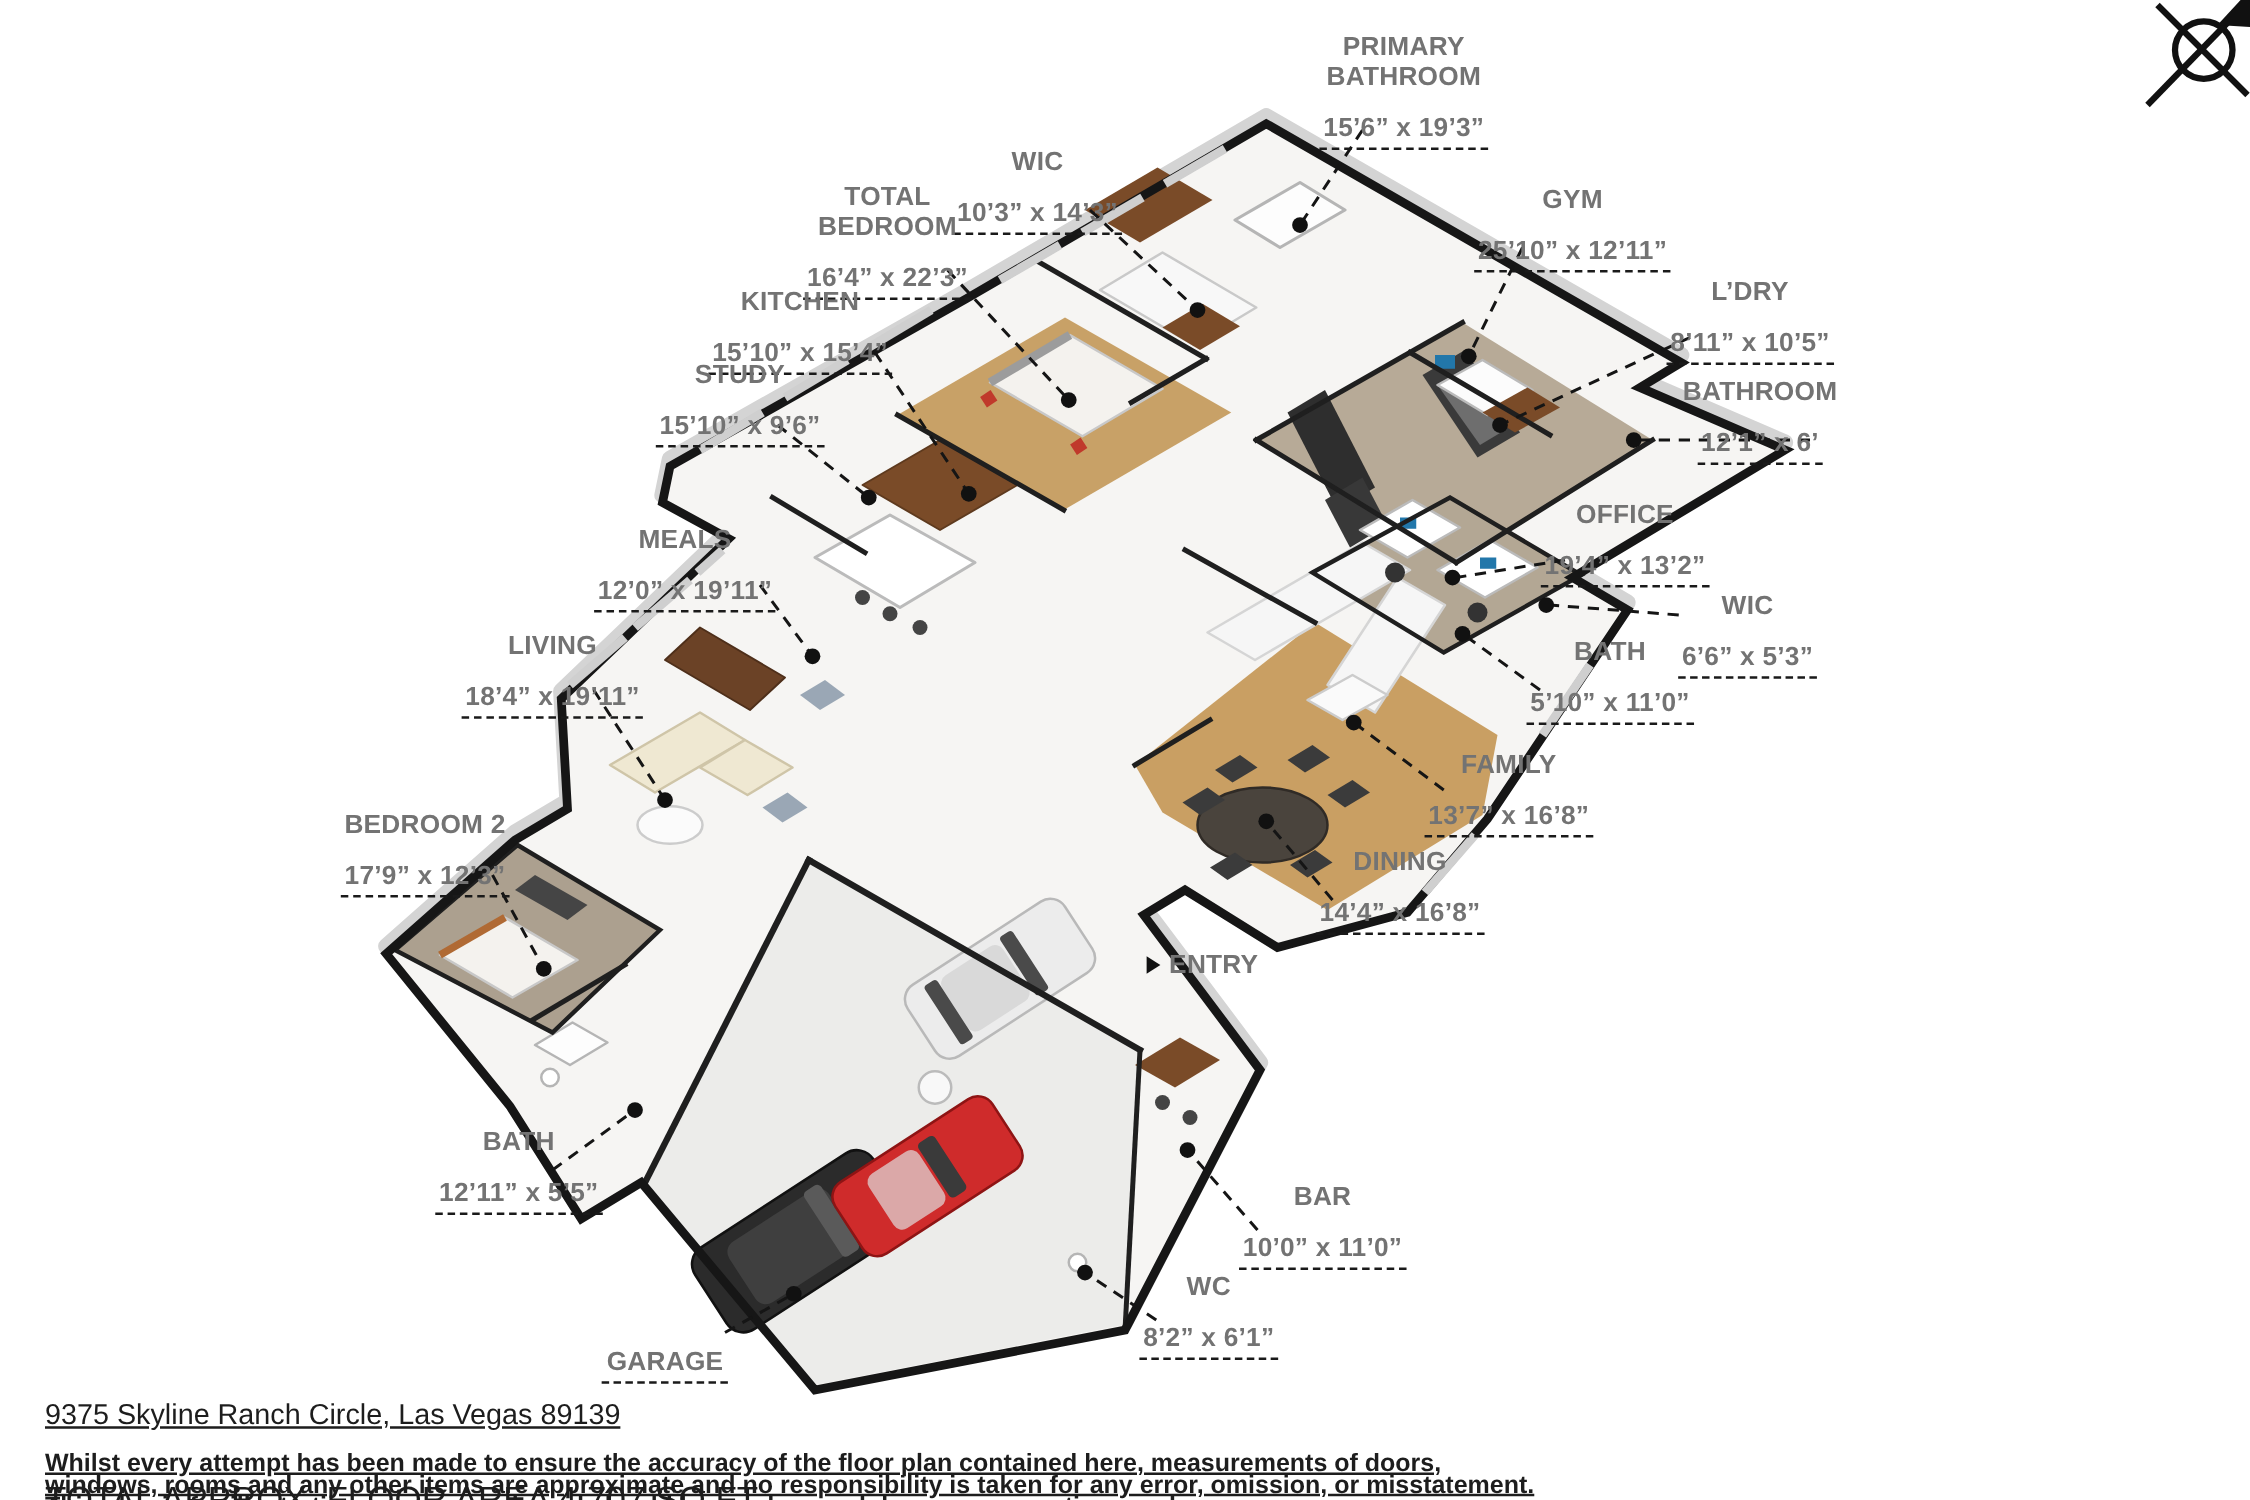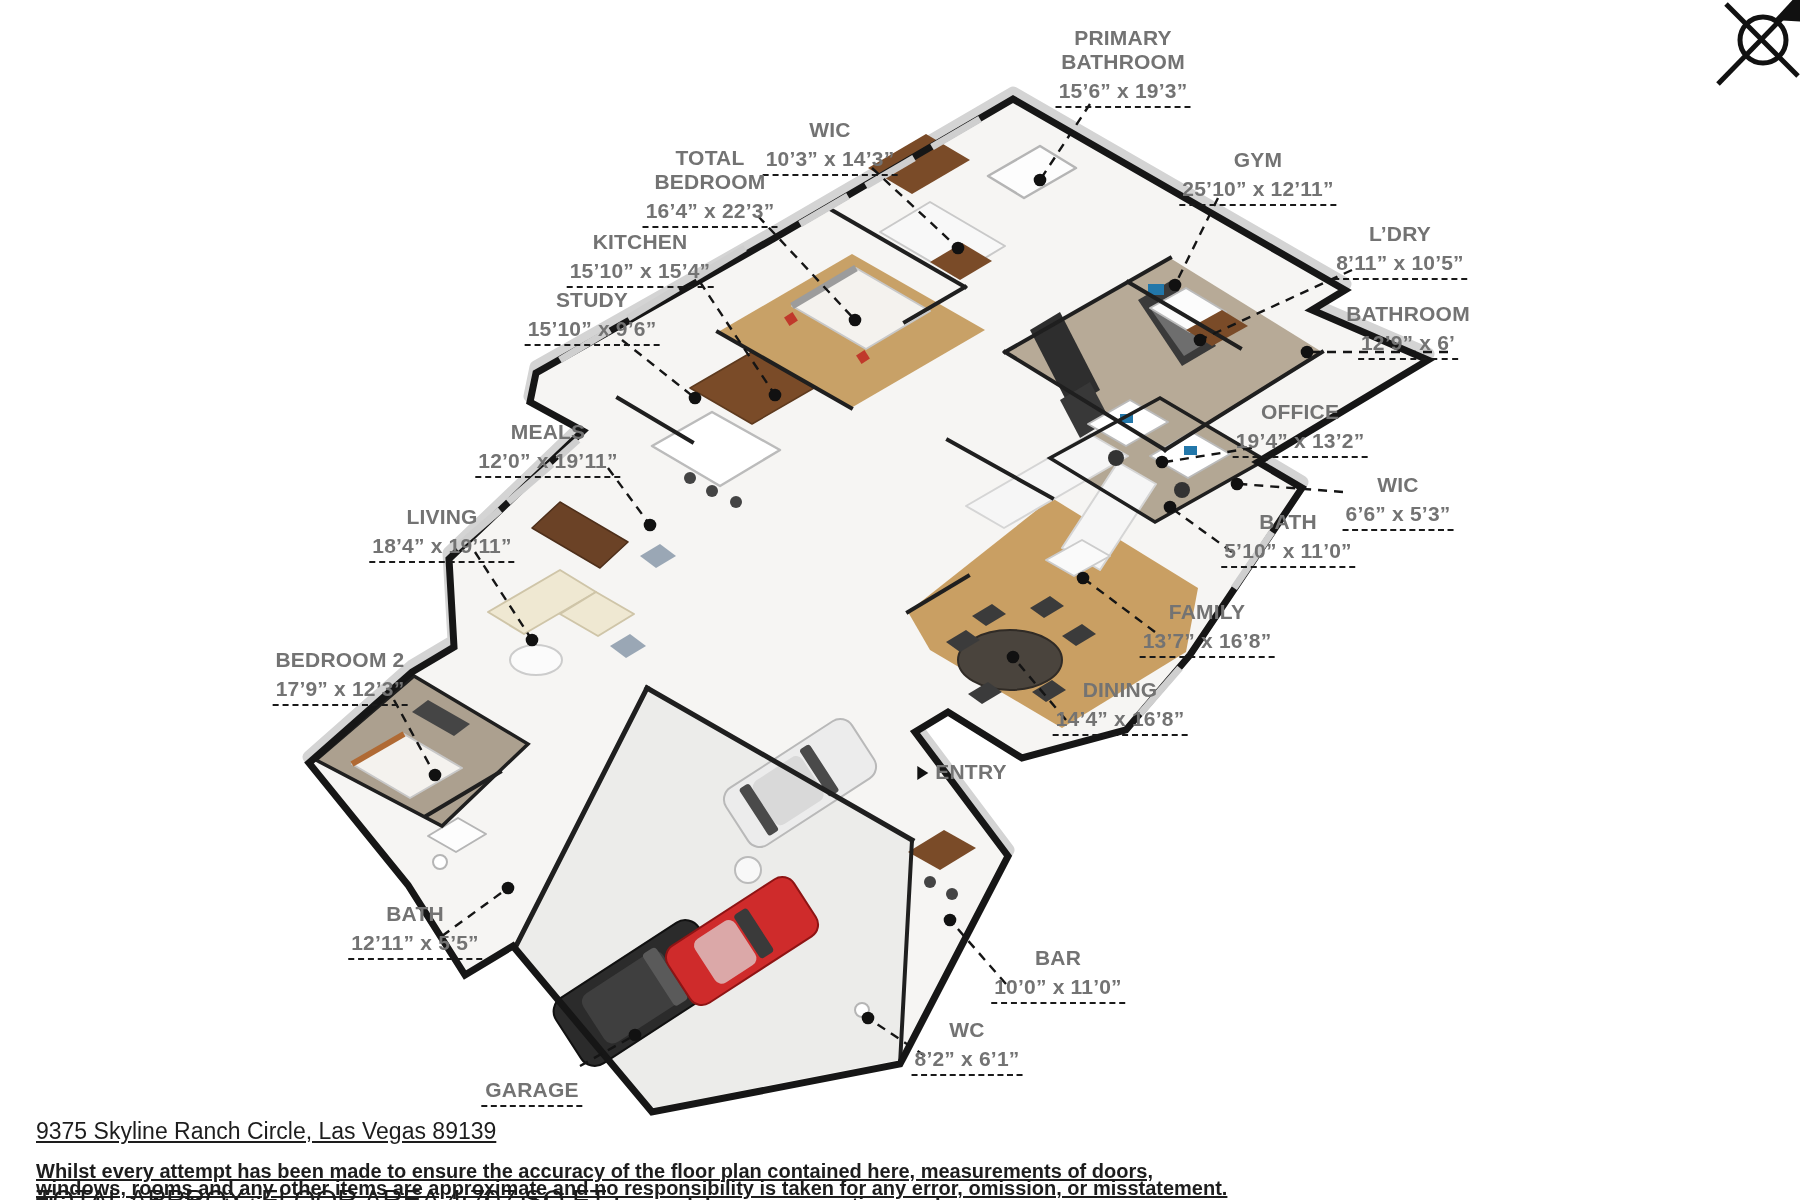--- a/index.html
+++ b/index.html
@@ -4,21 +4,21 @@
 <style>
   html,body{margin:0;padding:0;background:#ffffff;}
   body{width:1800px;height:1200px;position:relative;overflow:hidden;
        font-family:"Liberation Sans",sans-serif;color:#1b1b1b;}
   #plan-svg{position:absolute;left:0;top:0;}
   .label{position:absolute;transform:translateX(-50%);text-align:center;
          font-weight:600;font-size:21px;line-height:24px;letter-spacing:.2px;color:#737373;}
   .room-name{white-space:nowrap;}
   .label.wrap .room-name{white-space:normal;}
   .room-dims{display:inline-block;white-space:nowrap;border-bottom:2.5px dashed #1a1a1a;
-             padding:0 3px 3px;margin-top:5px;}
+             padding:0 3px 3px;margin-top:17px;}
   .room-dims:empty{display:none;border:none;}
   .label.underline-name .room-name{display:inline-block;border-bottom:2.5px dashed #1a1a1a;
              padding:0 4px 3px;margin-top:20px;}
   .entry-arrow{display:inline-block;width:0;height:0;margin-right:7px;
          border-top:7px solid transparent;border-bottom:7px solid transparent;
          border-left:11px solid #111;vertical-align:middle;}
   .footer{position:absolute;left:36px;color:#1d1d1d;text-decoration:underline;}
   .addr{top:1118px;font-size:23px;}
   .area{top:1184px;font-size:28px;}
   .disc{font-size:20px;font-weight:600;}
@@ -239,21 +239,21 @@
 <div class="label" style="left:1258px;top:148px">
   <div class="room-name">GYM</div>
   <div class="room-dims">25’10” x 12’11”</div>
 </div>
 <div class="label" style="left:1400px;top:222px">
   <div class="room-name">L’DRY</div>
   <div class="room-dims">8’11” x 10’5”</div>
 </div>
 <div class="label" style="left:1408px;top:302px">
   <div class="room-name">BATHROOM</div>
-  <div class="room-dims">12’9” x 6’</div>
+  <div class="room-dims">12’1” x 6’</div>
 </div>
 <div class="label" style="left:1300px;top:400px">
   <div class="room-name">OFFICE</div>
   <div class="room-dims">19’4” x 13’2”</div>
 </div>
 <div class="label" style="left:1398px;top:473px">
   <div class="room-name">WIC</div>
   <div class="room-dims">6’6” x 5’3”</div>
 </div>
 <div class="label" style="left:1288px;top:510px">

